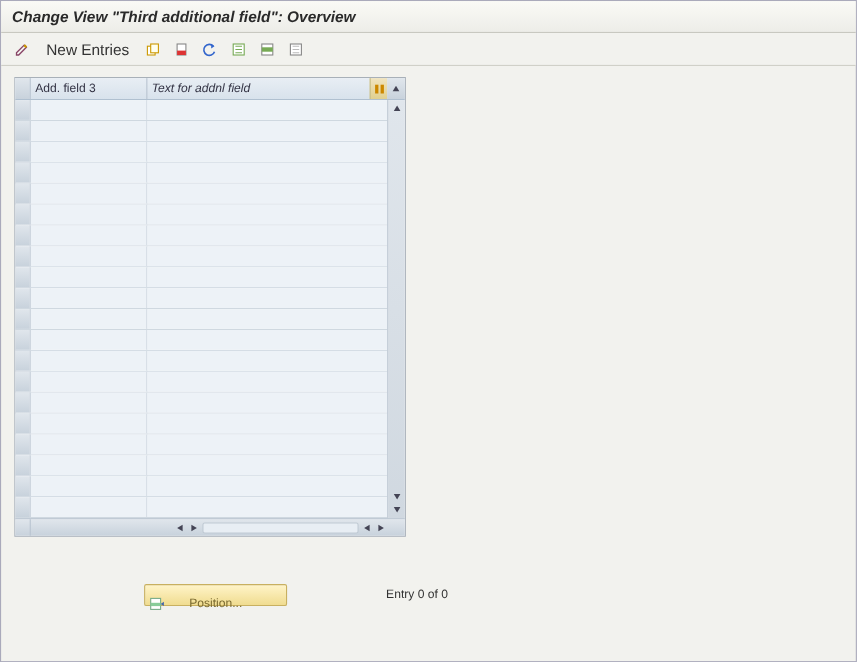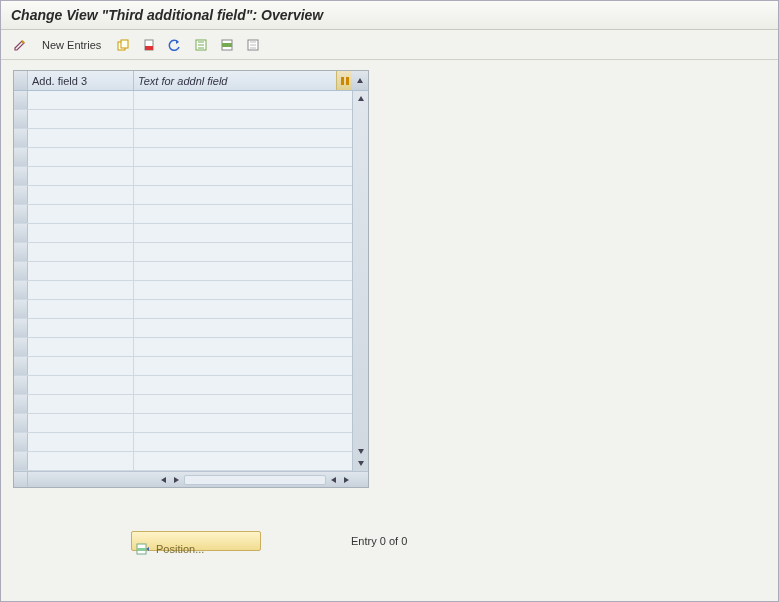--- a/index.html
+++ b/index.html
@@ -40,21 +40,21 @@
     padding: 0 3px;
     border: 1px solid transparent;
     border-radius: 2px;
     cursor: pointer;
   }
   .tb-text-btn {
     display: inline-flex;
     align-items: center;
     height: 20px;
     padding: 0 6px;
-    font-size: 11px;
+    font-size: 14px;
     color: #333;
     cursor: pointer;
     border: 1px solid transparent;
     border-radius: 2px;
   }
   .watermark {
     color: #d8cca8;
     font-size: 15px;
     letter-spacing: 0.5px;
     margin-left: 2px;
@@ -155,21 +155,21 @@
     display:inline-flex;
     align-items:center;
     height: 20px;
     padding: 16px 10px 0 4px;
     background: linear-gradient(#fff4c8, #f0dc90);
     border: 1px solid #c8b060;
     border-radius: 2px;
     color: #7a6a30;
     font-size: 11px;
     cursor: pointer;
-    gap: 6px;
+    gap: 22px;
     min-width: 130px;
   }
   .pos-btn .picon {
     width: 14px; height:14px; display:flex;
   }
   .entry-text {
     margin-left: 90px;
     font-size: 11px;
     color: #333;
   }

